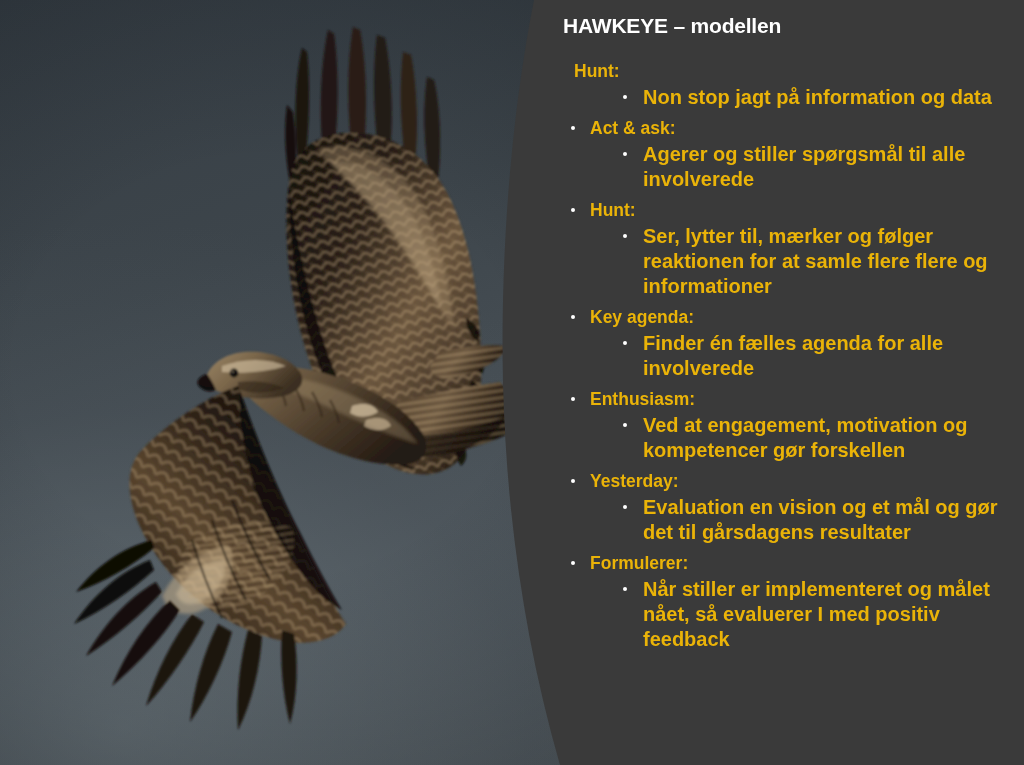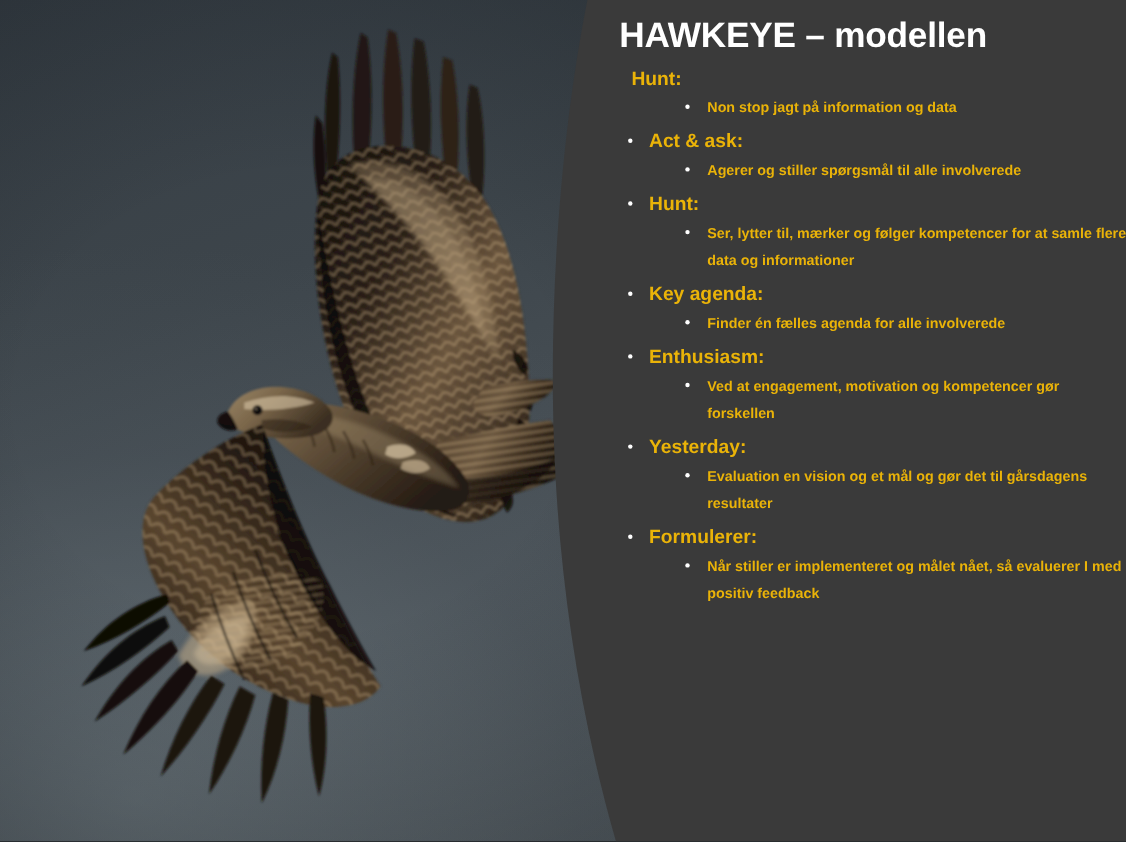--- a/index.html
+++ b/index.html
@@ -58,21 +58,21 @@
     position: absolute;
     left: 560px;
     top: 0;
     width: 464px;
     height: 765px;
   }
   #title {
     position: absolute;
     left: 3px;
     top: 14px;
-    font-size: 32px;
+    font-size: 21px;
     font-weight: bold;
     color: #ffffff;
     letter-spacing: -0.2px;
     white-space: nowrap;
   }
   #body-list {
     position: absolute;
     left: 0;
     top: 58px;
     width: 464px;
@@ -87,21 +87,21 @@
   .lvl1 {
     font-size: 17.5px;
     line-height: 26px;
     padding-left: 30px;
     margin-bottom: 1px;
   }
   .lvl1.nobullet {
     padding-left: 14px;
   }
   .lvl2 {
-    font-size: 13px;
+    font-size: 20px;
     line-height: 25px;
     padding-left: 83px;
     margin-bottom: 1px;
   }
   .lvl1 > .dot {
     position: absolute;
     left: 11px;
     top: 11px;
     width: 4px; height: 4px;
     border-radius: 50%;
@@ -370,21 +370,21 @@
         <span class="txt">Agerer og stiller spørgsmål  til alle involverede</span>
       </div>
       <div class="spacer-2"></div>
 
       <div class="lvl1">
         <span class="dot"></span>
         <span class="txt">Hunt:</span>
       </div>
       <div class="lvl2">
         <span class="dot"></span>
-        <span class="txt">Ser, lytter til, mærker og følger kompetencer for at samle flere data og informationer</span>
+        <span class="txt">Ser, lytter til, mærker og følger reaktionen for at samle flere flere og informationer</span>
       </div>
       <div class="spacer-2"></div>
 
       <div class="lvl1">
         <span class="dot"></span>
         <span class="txt">Key agenda:</span>
       </div>
       <div class="lvl2">
         <span class="dot"></span>
         <span class="txt">Finder én fælles agenda for alle involverede</span>

